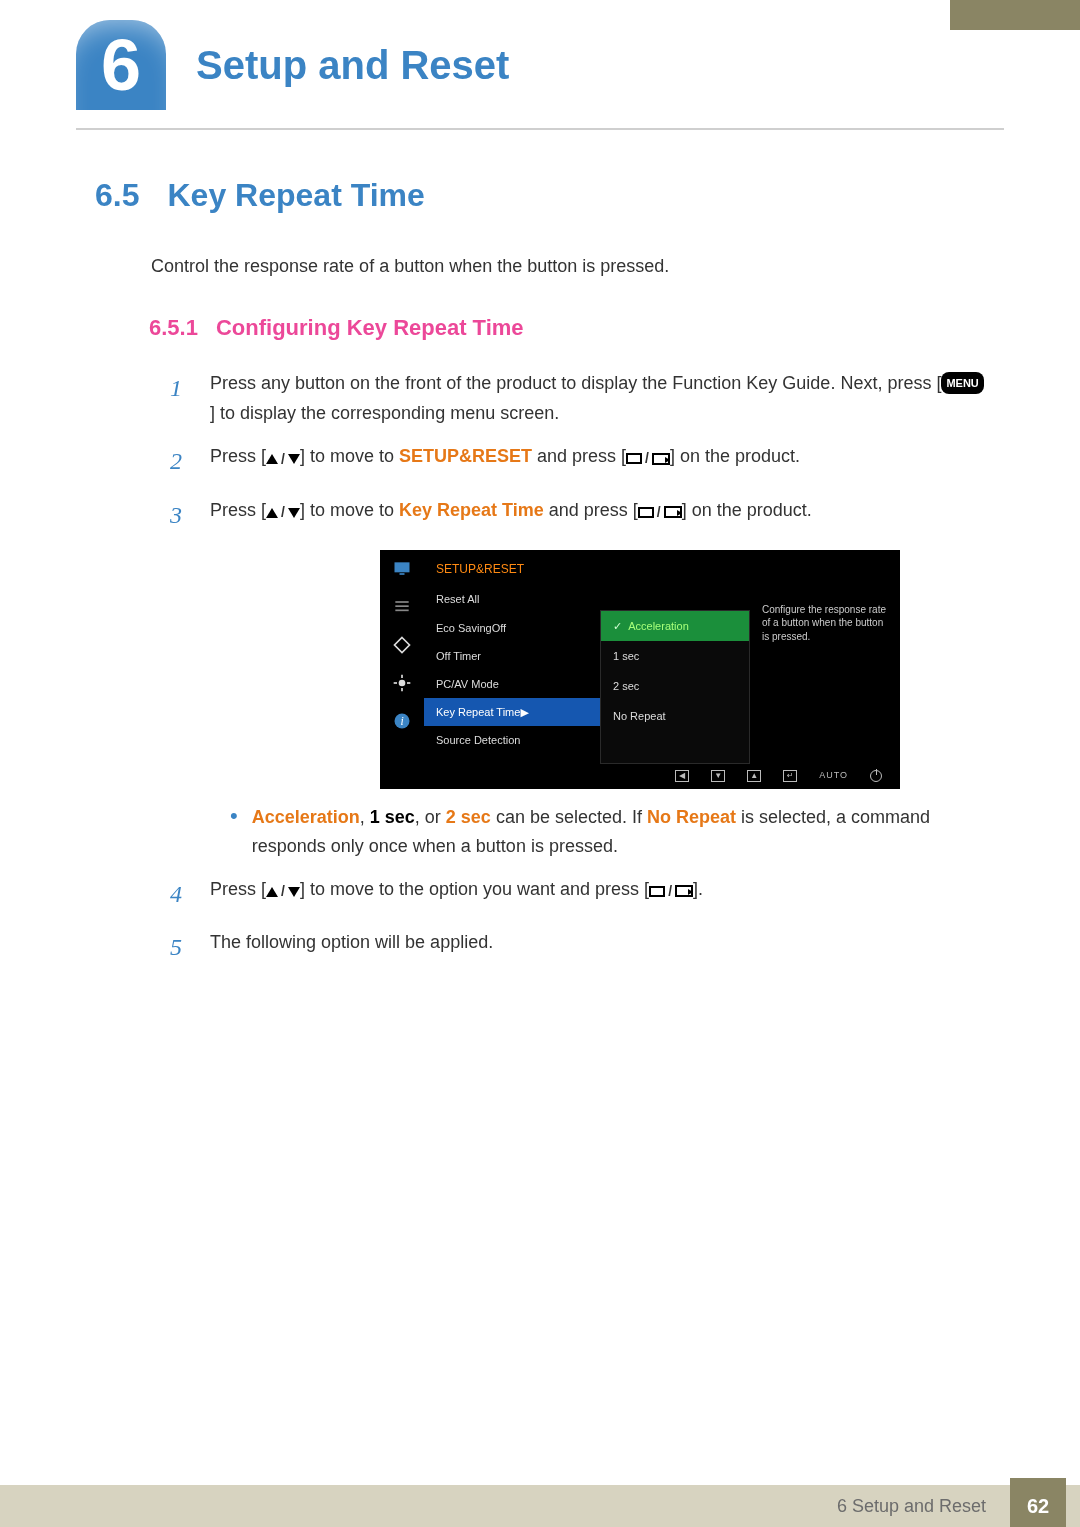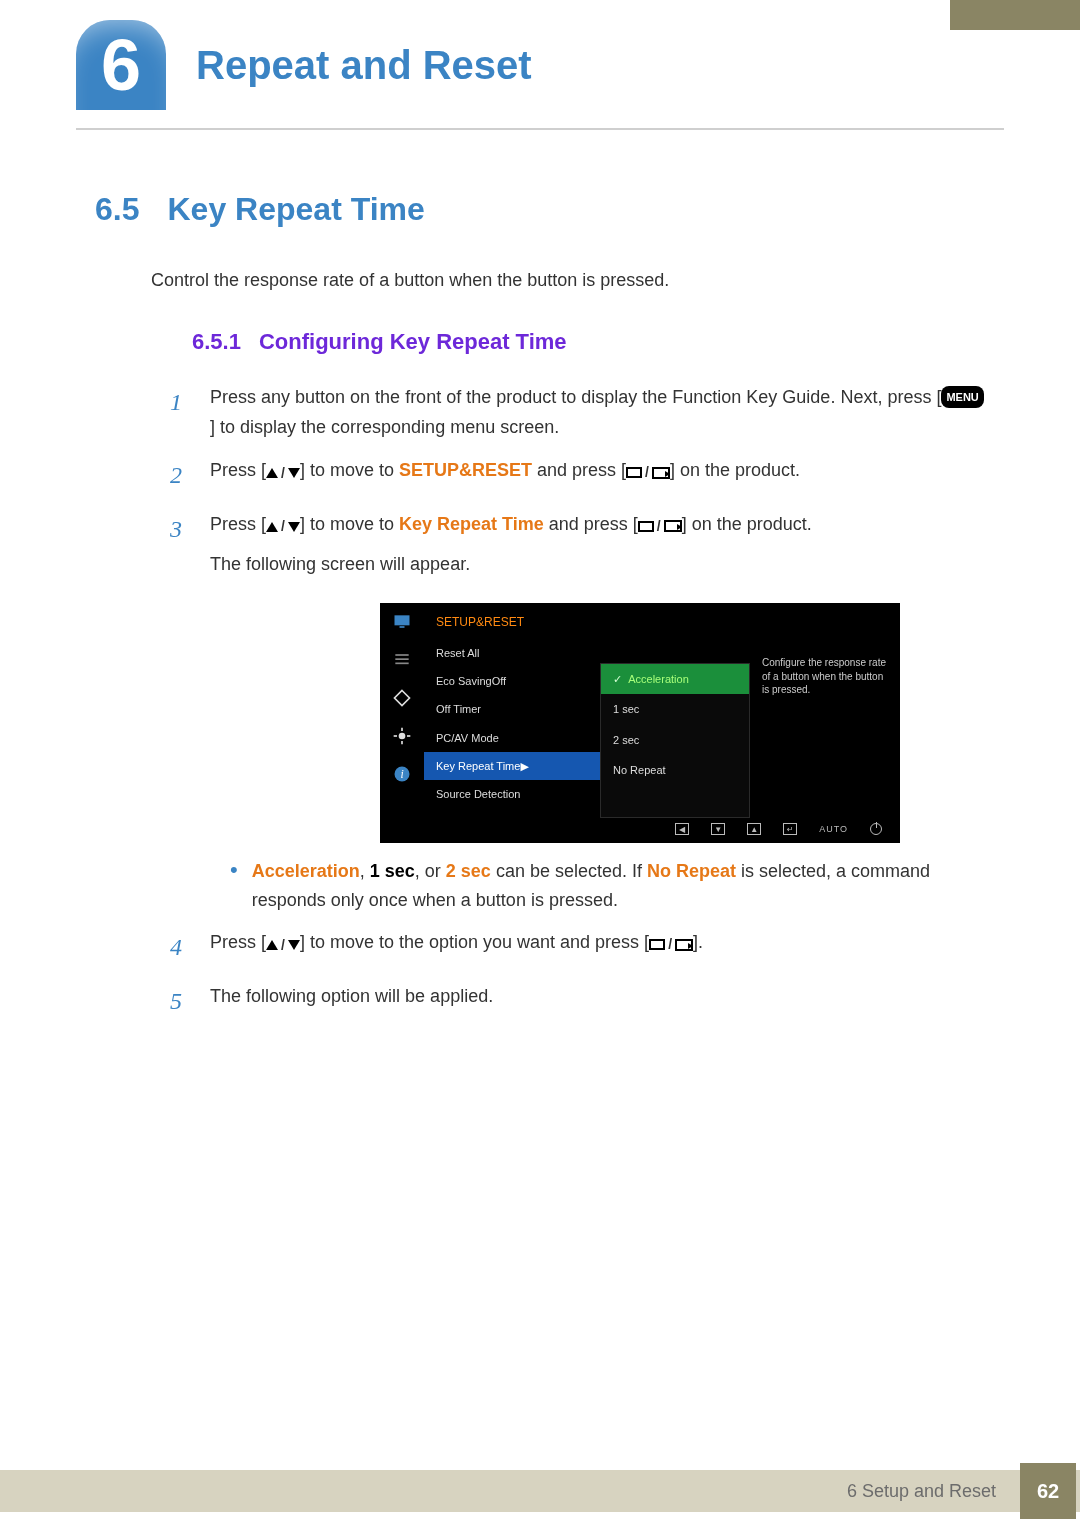--- a/index.html
+++ b/index.html
@@ -47,42 +47,42 @@
   .rule {
     position: absolute;
     left: 76px; right: 76px;
     top: 128px;
     height: 2px;
     background: #cfcfcf;
   }
   .content {
     position: absolute;
     left: 95px; right: 95px;
-    top: 191px;
+    top: 177px;
   }
   .sec-head {
     display: flex;
     gap: 28px;
     color: #3b84c4;
     font-size: 32px;
     font-weight: bold;
     margin-bottom: 42px;
   }
   .intro {
     font-size: 18px;
     margin-left: 56px;
     margin-bottom: 38px;
   }
   .subsec {
     display: flex;
     gap: 18px;
-    color: #6d28d9;
+    color: #ec4899;
     font-size: 22px;
     font-weight: bold;
-    margin-left: 97px;
+    margin-left: 54px;
     margin-bottom: 28px;
   }
   .steps { margin-left: 75px; }
   .step {
     display: flex;
     gap: 18px;
     font-size: 18px;
     line-height: 1.65;
     margin-bottom: 14px;
   }
@@ -214,28 +214,28 @@
   .osd-foot-ico { width:14px;height:12px;border:1px solid #bbb;display:flex;align-items:center;justify-content:center;font-size:8px; }
   .osd-foot-txt { letter-spacing: 1px; }
   .osd-foot-power {
     width:12px;height:12px;border:1px solid #bbb;border-radius:50%;
     position:relative;
   }
   .osd-foot-power::after{content:"";position:absolute;left:5px;top:-2px;width:1px;height:6px;background:#bbb;}
 
   .footer {
     position: absolute;
-    left: 0; right: 0; bottom: 15px;
+    left: 0; right: 0; bottom: 0;
     height: 42px;
     background: #d7d3c0;
     display: flex;
     justify-content: flex-end;
     align-items: center;
     gap: 16px;
-    padding-right: 4px;
+    padding-right: 14px;
   }
   .footer-text {
     color: #6c6c6c;
     font-size: 18px;
     margin-right: 8px;
   }
   .footer-page {
     background: #8a8564;
     color: #fff;
     font-size: 20px;
@@ -244,21 +244,21 @@
     display:flex;align-items:center;justify-content:center;
   }
 </style>
 </head>
 <body>
 
 <div class="top-band"></div>
 
 <div class="chapter-header">
   <div class="chapter-badge">6</div>
-  <div class="chapter-title">Repeat and Reset</div>
+  <div class="chapter-title">Setup and Reset</div>
 </div>
 <div class="rule"></div>
 
 <div class="content">
 
   <div class="sec-head">
     <span>6.5</span>
     <span>Key Repeat Time</span>
   </div>
 
@@ -298,21 +298,20 @@
       <div class="step-body">
         <span>Press [</span><span class="key-btn">
             <span class="tri-up"></span>
             <span class="slash">/</span>
             <span class="tri-down"></span>
           </span><span>] to move to </span><span class="hl-orange">Key Repeat Time</span><span> and press [</span><span class="key-btn">
             <span class="rect-icon"></span>
             <span class="slash">/</span>
             <span class="rect-arrow"></span>
           </span><span>] on the product.</span>
-        <div class="follow">The following screen will appear.</div>
 
         
         <div class="osd-wrap">
           <div class="osd">
             <div class="osd-icons">
               <div class="osd-ico">
                   <svg viewBox="0 0 24 24">
                     <rect x="3" y="4" width="18" height="12" fill="#3b84c4"></rect>
                     <rect x="9" y="17" width="6" height="2" fill="#3b84c4"></rect>
                   </svg>

